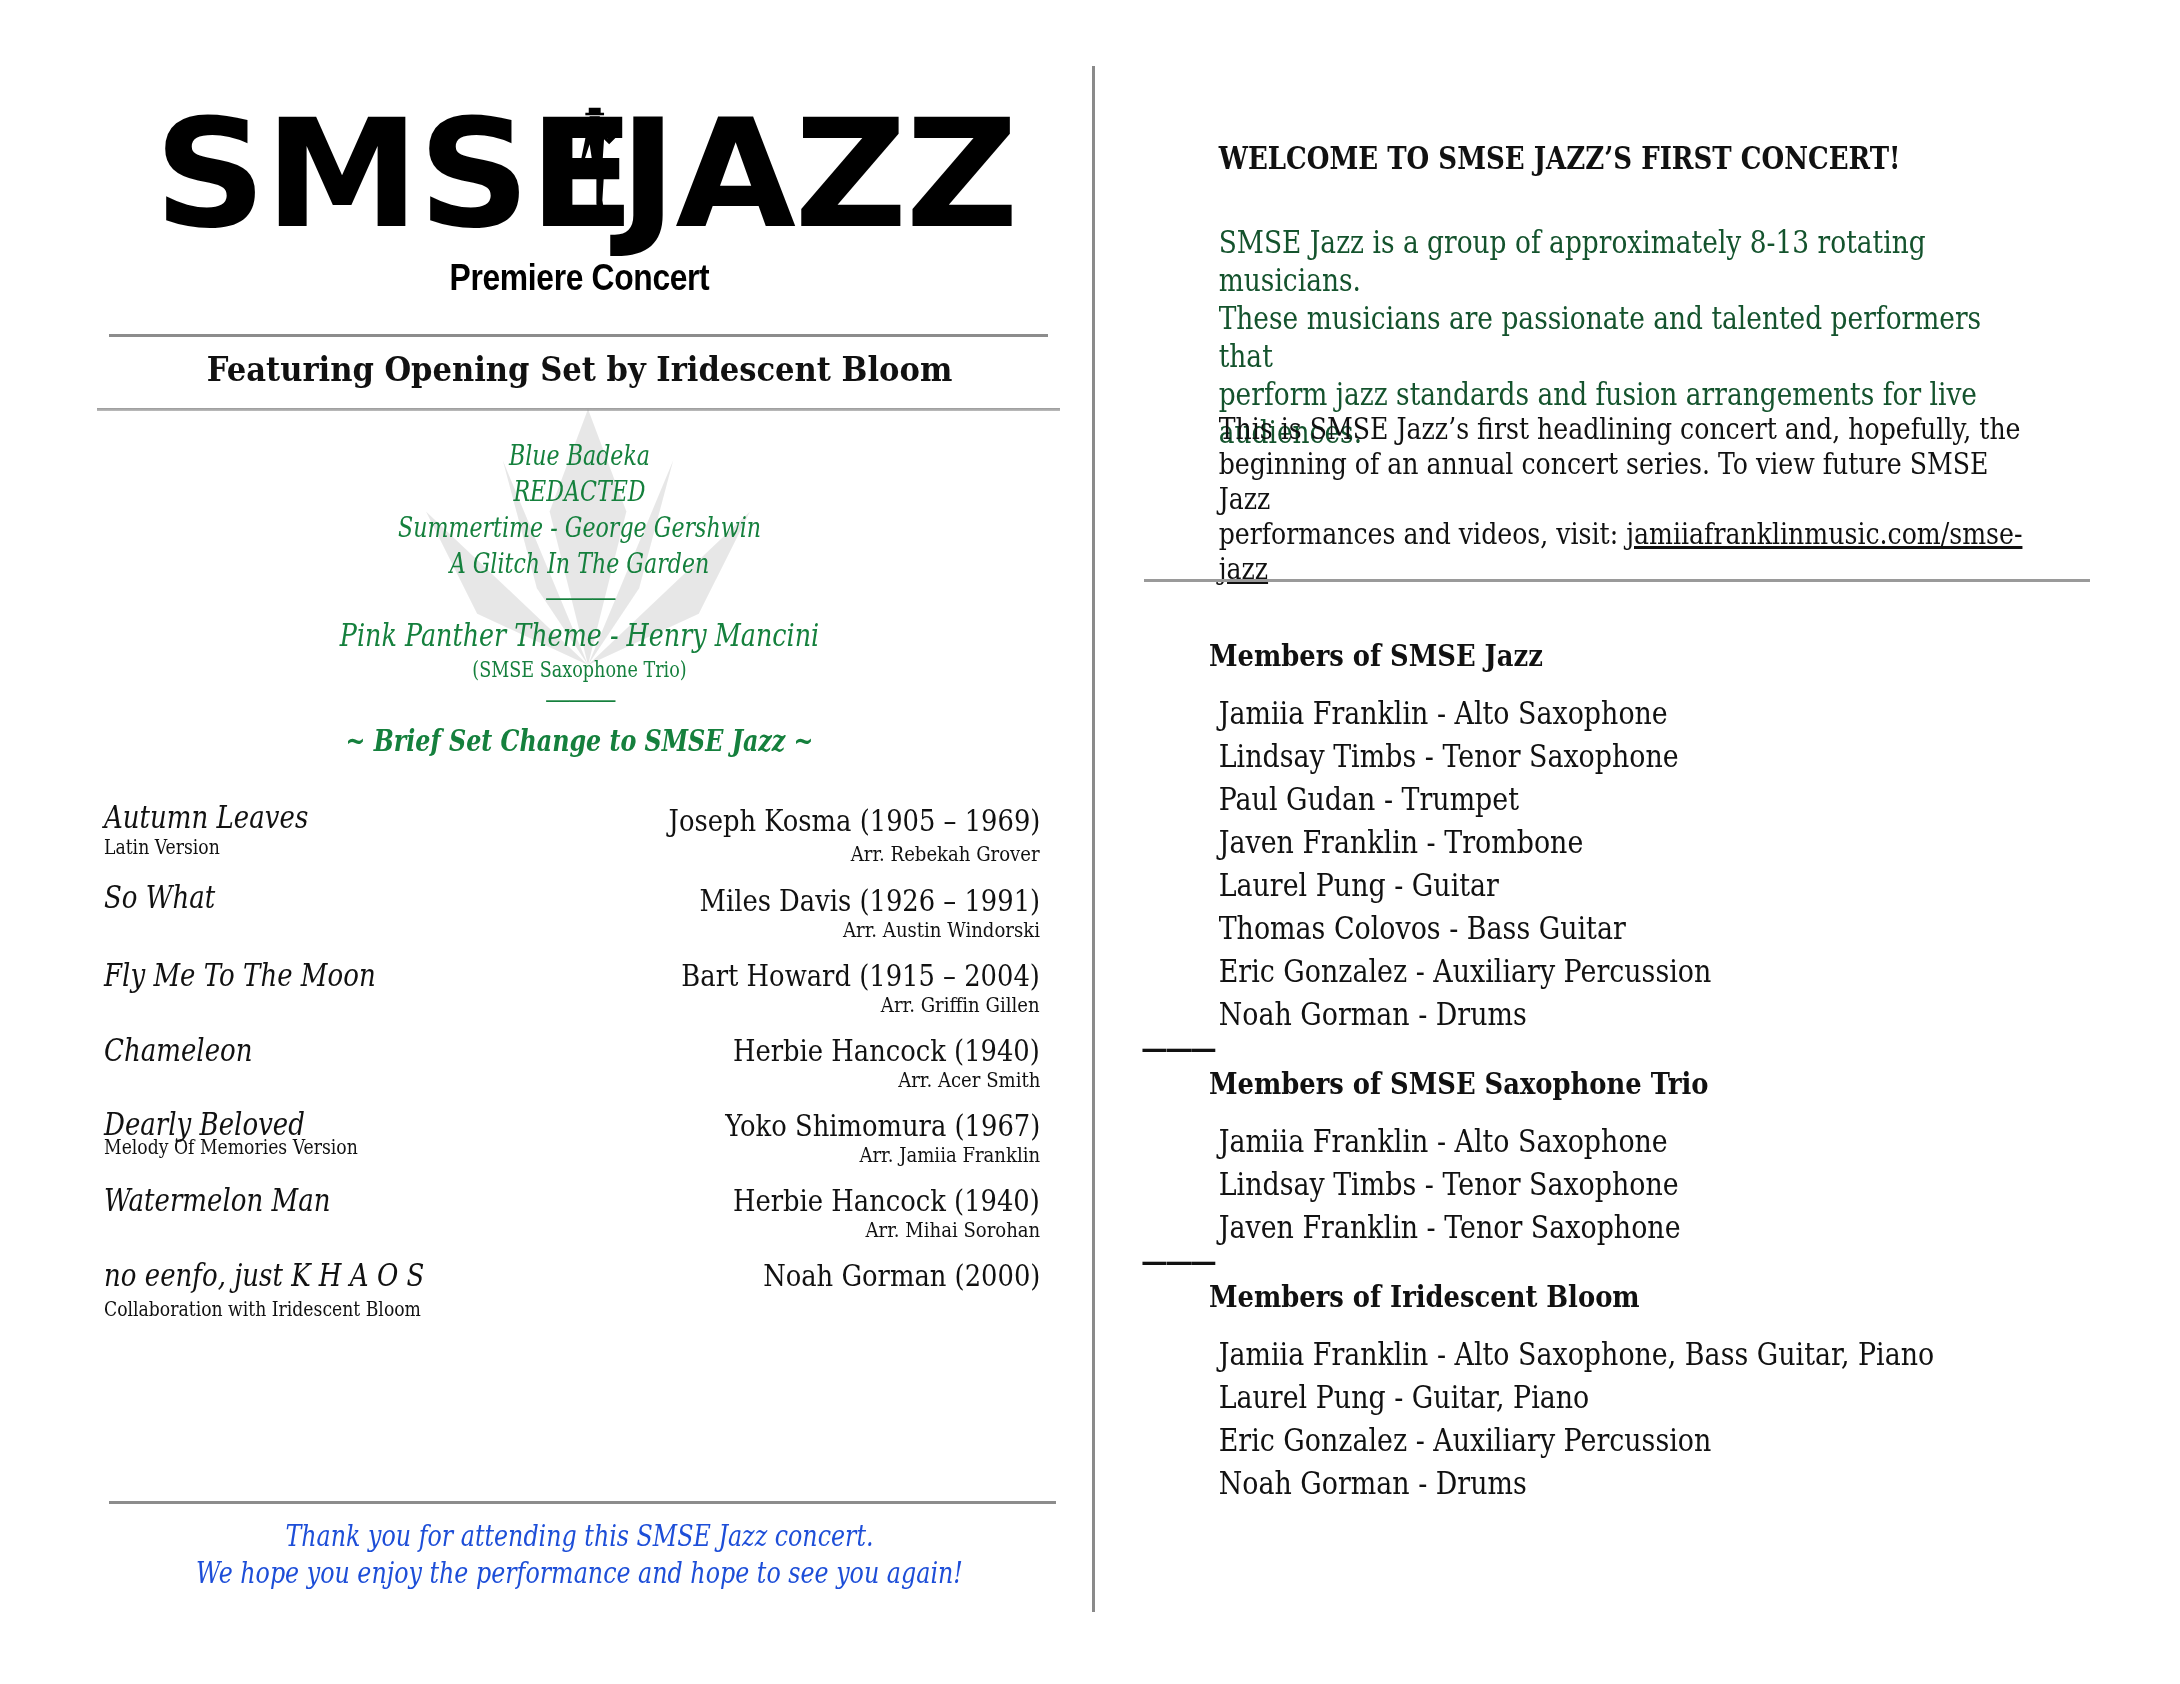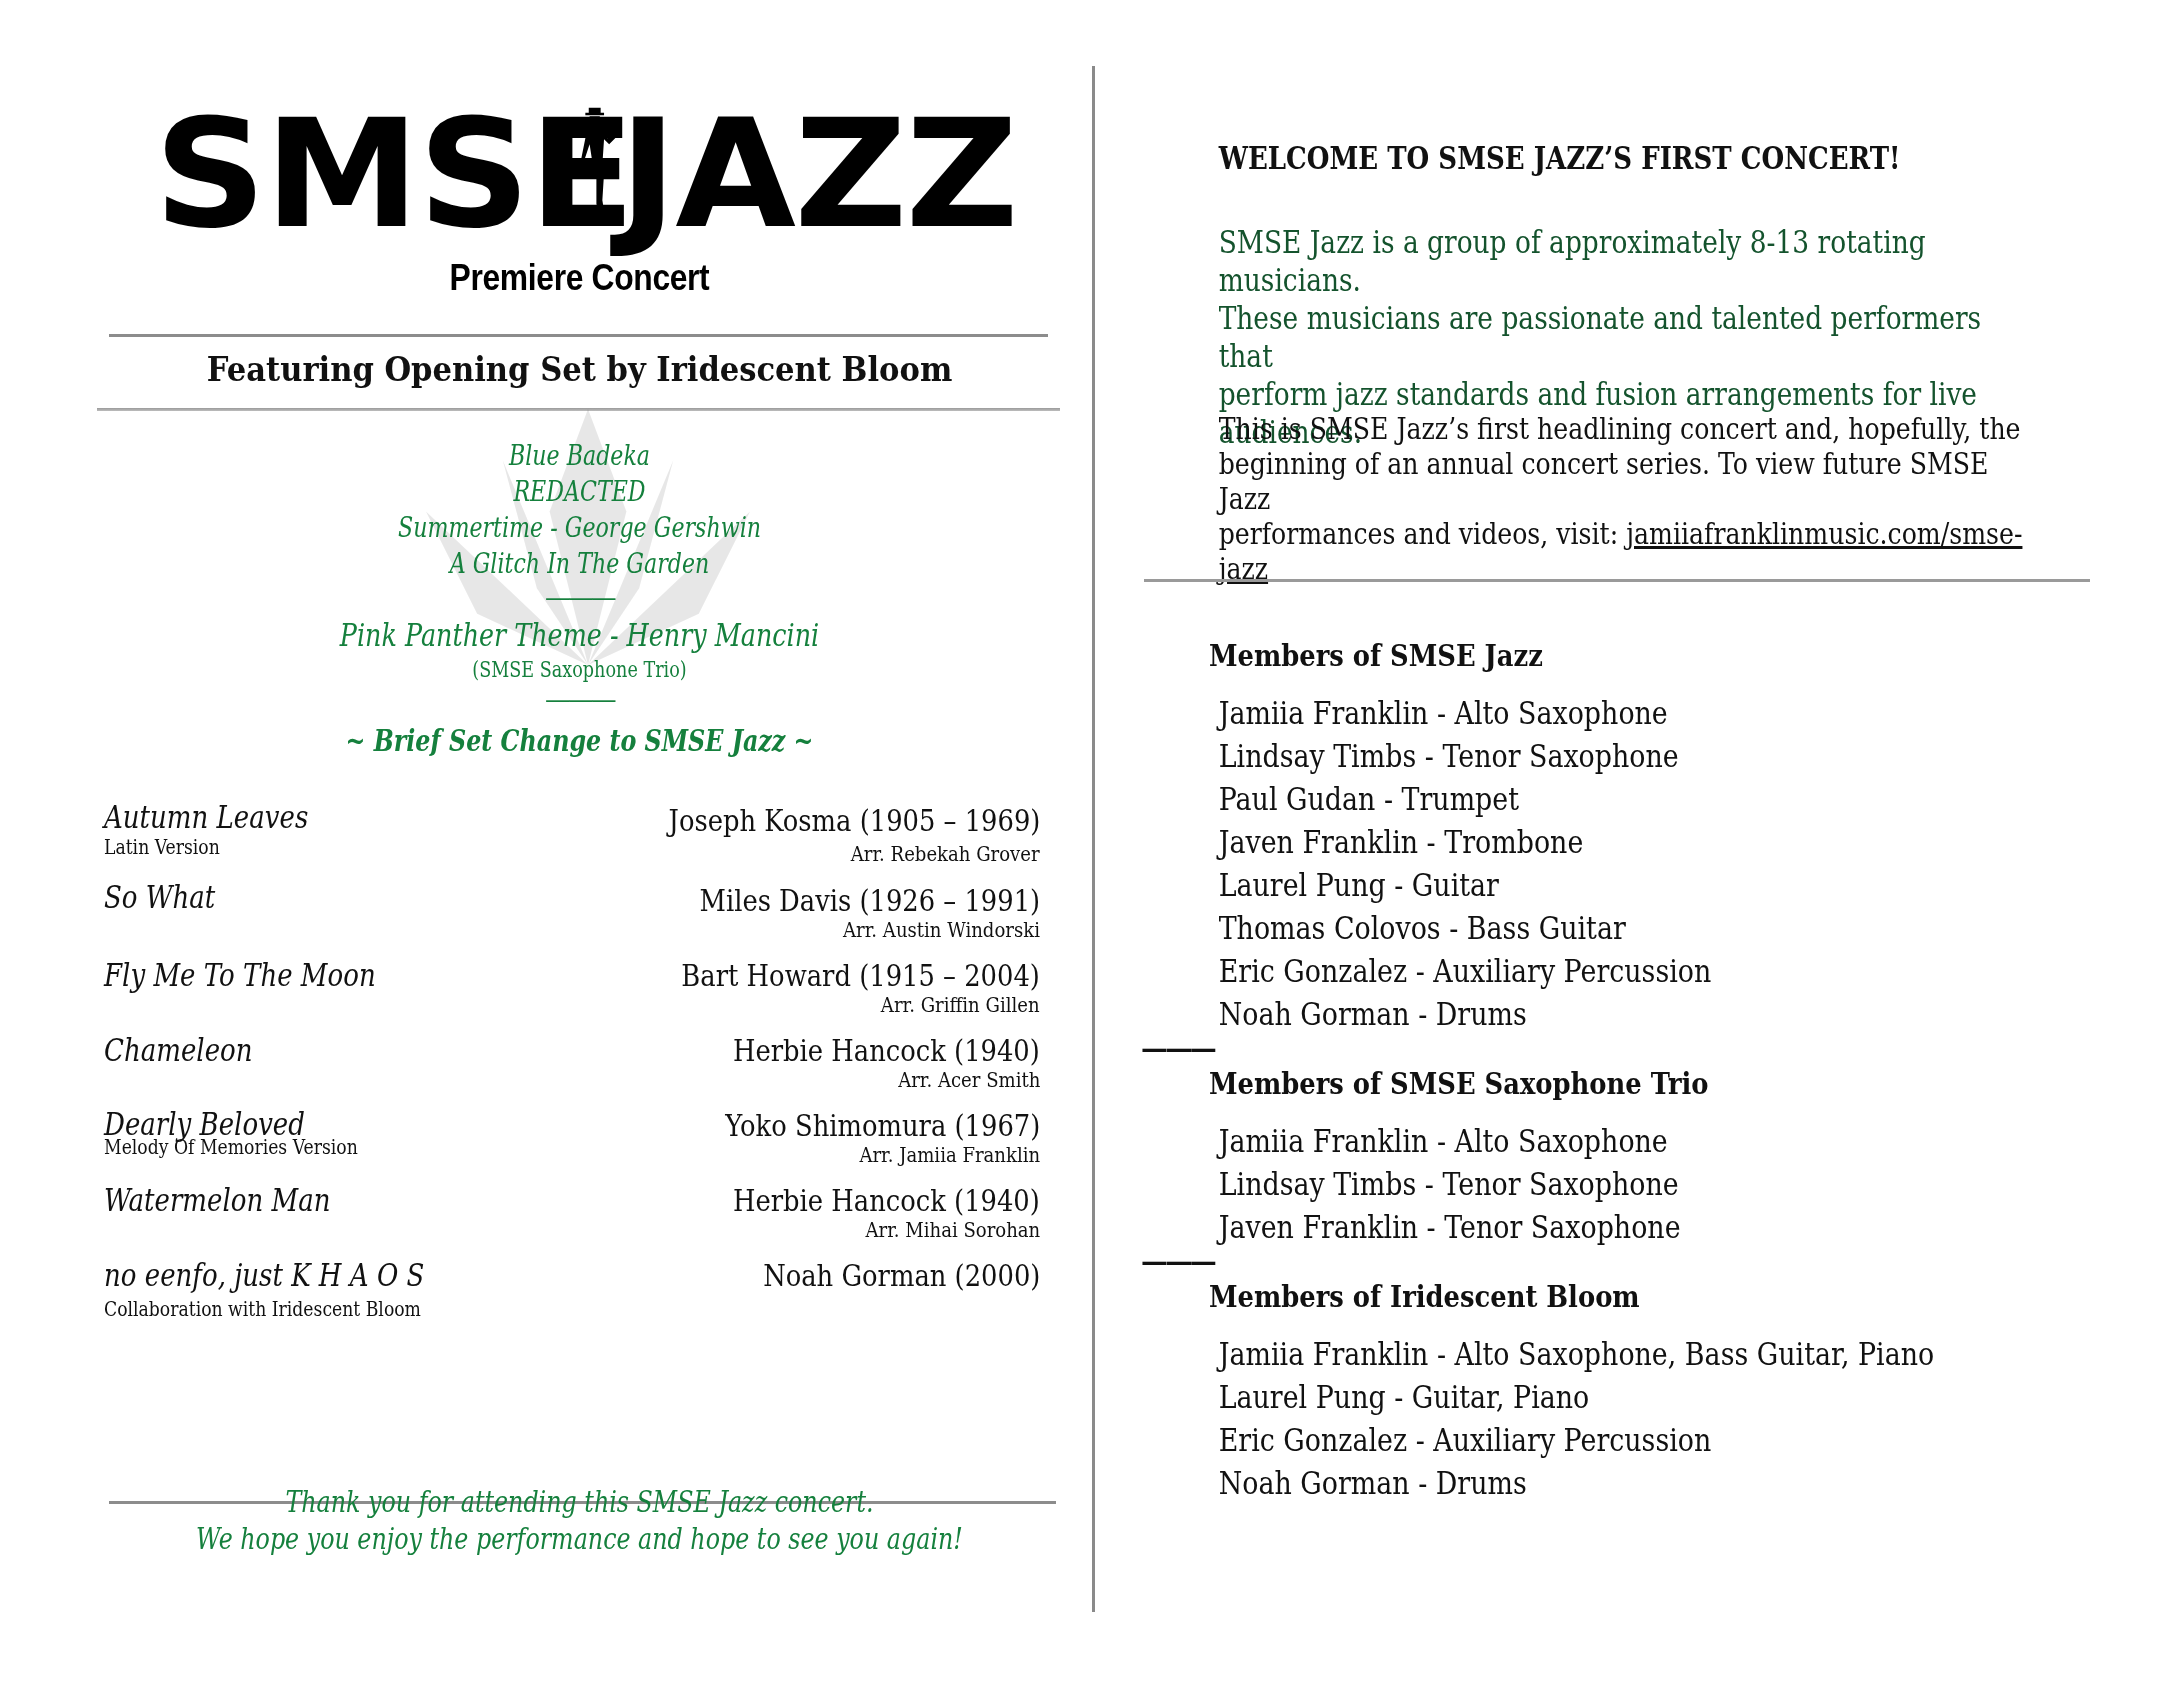--- a/index.html
+++ b/index.html
@@ -46,22 +46,22 @@
   .piece { position: relative; height: 75px; }
   .piece .title { position: absolute; left: 10.2px; top: 0; font-family: "DejaVu Serif", serif; font-style: italic;
                   font-size: 31px; line-height: 36px; transform: scaleX(0.84); transform-origin: left top; color: #111; }
   .piece .note { position: absolute; left: 10.2px; top: 36px; font-family: "DejaVu Serif", serif; font-size: 21px;
                  line-height: 25.6px; transform: scaleX(0.82); transform-origin: left top; color: #111; white-space: nowrap; }
   .piece .composer { position: absolute; right: 0; top: 5.1px; font-family: "DejaVu Serif", serif; font-size: 30px;
                      line-height: 34px; transform: scaleX(0.86); transform-origin: right top; color: #111; white-space: nowrap; }
   .piece .arranger { position: absolute; right: 0; top: 39px; font-family: "DejaVu Serif", serif; font-size: 21px;
                      line-height: 25.6px; transform: scaleX(0.86); transform-origin: right top; color: #111; white-space: nowrap; }
 
-  .thanks { position: absolute; left: 0; width: 971px; top: 1484px; text-align: center;
-            font-family: "DejaVu Serif", serif; font-style: italic; font-size: 29px; line-height: 37px; color: #15803d; }
+  .thanks { position: absolute; left: 0; width: 971px; top: 1518px; text-align: center;
+            font-family: "DejaVu Serif", serif; font-style: italic; font-size: 29px; line-height: 37px; color: #1d4ed8; }
   .thanks div { transform: scaleX(0.82); }
 
   
   .right { position: absolute; left: 1141px; top: 0; width: 971px; height: 1685px; text-align: left; }
 
   .welcome { position: absolute; left: 0; width: 971px; top: 140px; font-family: "DejaVu Serif", serif;
              font-weight: bold; font-size: 31px; transform: scaleX(0.84); color: #111; }
   .intro { position: absolute; left: 0; width: 971px; top: 223px; font-family: "DejaVu Serif", serif;
            font-size: 31.5px; line-height: 38px; color: #14532d; }
   .intro p { margin: 0; transform: scaleX(0.84); }

